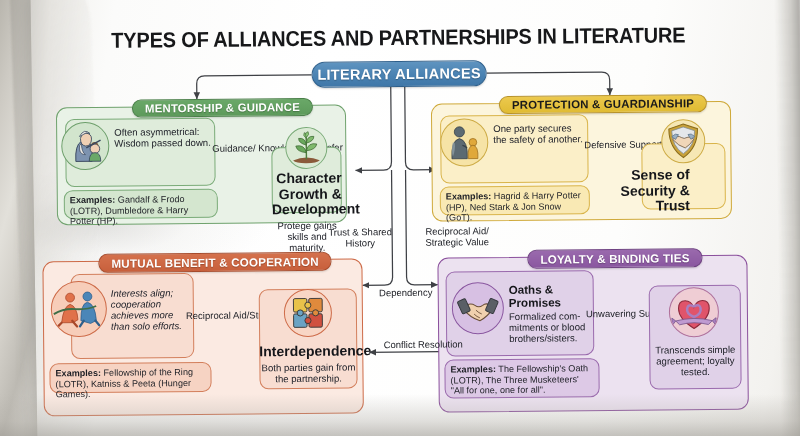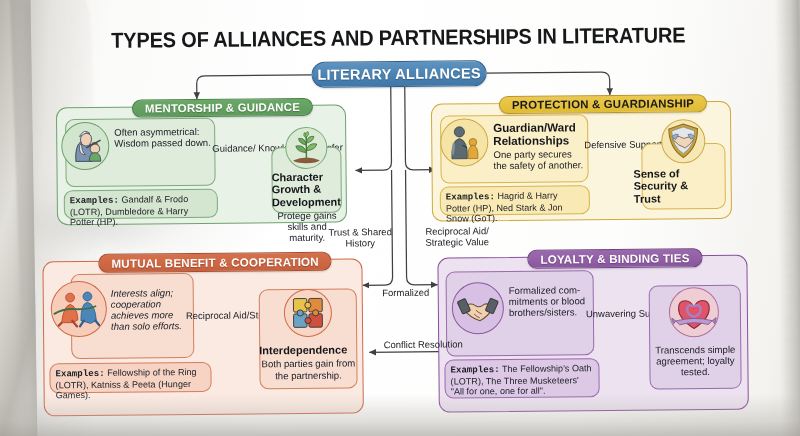--- a/index.html
+++ b/index.html
@@ -106,22 +106,22 @@
 
   .ex-green  { background:#d4e6cf; border-color:#7aab78; }
   .ex-yellow { background:#f9e9b4; border-color:#d9b44a; }
   .ex-orange { background:#f6d3c3; border-color:#d37f5c; }
   .ex-purple { background:#ddc9e6; border-color:#9a6aad; }
 
   
   .node-title { font-weight:bold; font-size:11.6px; color:#15161a; line-height:1.12; }
   .node-desc  { font-size:9.6px; color:#20222a; line-height:1.16; margin-top:2px; }
   .ex-text    { font-size:9.1px; color:#1d1f25; line-height:1.17; }
-  .ex-text b  { font-weight:bold;font-family:Liberation Mono, monospace; }
-  .center-title { font-weight:bold; font-size:11px; color:#15161a; line-height:1.12; text-align:left;}
+  .ex-text b  { font-weight:bold; }
+  .center-title { font-weight:bold; font-size:14px; color:#15161a; line-height:1.12; text-align:right;}
   .center-desc  { font-size:9.6px; color:#20222a; line-height:1.17; text-align:center; margin-top:2px;}
 
   
   .icon-circle {
     position:absolute; border-radius:50%; border-width:1.2px; border-style:solid;
     overflow:hidden; display:flex; align-items:center; justify-content:center;
   }
   .ic-green  { background:#d2e5cd; border-color:#6c9e6a; }
   .ic-green2 { background:#dbead5; border-color:#7aab78; }
   .ic-yellow { background:#f6e3a6; border-color:#cdab45; }
@@ -241,21 +241,20 @@
       <circle cx="24" cy="24" r="23" fill="#f6e3a6"></circle>
       <circle cx="19" cy="13" r="5.3" fill="#5c6a72" stroke="#343f47" stroke-width="0.8"></circle>
       <path d="M11 41 q-1 -19 8 -21 q9 2 8 21 z" fill="#5c6a72" stroke="#343f47" stroke-width="0.8"></path>
       <path d="M12 24 q-2 9 0 15 q3 -8 2 -15z" fill="#8fa0a8" opacity="0.75"></path>
       <circle cx="33" cy="24" r="4" fill="#e0a83a" stroke="#9e6f1e" stroke-width="0.8"></circle>
       <path d="M28 41 q-1 -13 5 -14 q6 1 5 14 z" fill="#e0a83a" stroke="#9e6f1e" stroke-width="0.8"></path>
       <path d="M27 30 q-3 -3 -5 -3" stroke="#343f47" stroke-width="1.3" fill="none"></path>
     </svg>
   </div>
   <div style="position:absolute; left:494px; top:122px; width:92px;">
-    <div class="node-title">Guardian/Ward Relationships</div>
     <div class="node-desc">One party secures the safety of another.</div>
   </div>
 
   <div class="card ex-yellow" style="left:440px; top:187px; width:150px; height:29px;">
     <div class="ex-text" style="padding:4px 5px;">
       <b>Examples:</b>
       <span>Hagrid &amp; Harry Potter (HP), Ned Stark &amp; Jon Snow (GoT).</span>
     </div>
   </div>
 
@@ -265,21 +264,21 @@
   <div class="icon-circle ic-yellow2" style="left:662px; top:122px; width:44px; height:44px;">
     <svg width="44" height="44" viewBox="0 0 44 44">
       <circle cx="22" cy="22" r="21.4" fill="#f6e7b4"></circle>
       <path d="M22 4 L37 9 Q37 29 22 39 Q7 29 7 9 Z" fill="#c9a23a" stroke="#8a6c1c" stroke-width="1.1"></path>
       <path d="M22 7 L34 11 Q34 27 22 35 Q10 27 10 11 Z" fill="#e4e7ea" stroke="#7e8b95" stroke-width="0.8"></path>
       <path d="M11 20 q5 -5 9 -2 q3 2 6 0 q3 -2 7 2 q-4 6 -9 9 q-7 -2 -13 -9z" fill="#f0d6b8" stroke="#6f5a42" stroke-width="0.85"></path>
       <path d="M10 17 q4 -4 7 -2 l-3 5 z" fill="#9bb0c4" stroke="#5d7489" stroke-width="0.8"></path>
       <path d="M34 17 q-4 -4 -7 -2 l3 5 z" fill="#9bb0c4" stroke="#5d7489" stroke-width="0.8"></path>
     </svg>
   </div>
-  <div style="position:absolute; left:634px; top:170px; width:84px;">
+  <div style="position:absolute; left:606px; top:170px; width:84px;">
     <div class="center-title">Sense of Security &amp; Trust</div>
   </div>
 
   <div class="panel" id="panel-mutual"></div>
   <div class="pill" id="pill-mutual">MUTUAL BENEFIT &amp; COOPERATION</div>
 
   <div class="card card-orange" style="left:70px; top:271px; width:123px; height:85px;"></div>
   <div class="icon-circle ic-orange" style="left:50px; top:278px; width:56px; height:56px;">
     <svg width="56" height="56" viewBox="0 0 56 56">
       <circle cx="28" cy="28" r="27.4" fill="#f7cdb9"></circle>
@@ -331,20 +330,21 @@
   <div class="icon-circle ic-purple" style="left:451px; top:283px; width:52px; height:52px;">
     <svg width="52" height="52" viewBox="0 0 52 52">
       <circle cx="26" cy="26" r="25.4" fill="#d7c0e3"></circle>
       <path d="M10 26 q7 -7 13 -3 q4 3 8 0 q5 -4 11 3 q-6 9 -14 13 q-10 -3 -18 -13z" fill="#f0d0ae" stroke="#6a4f38" stroke-width="1.1"></path>
       <path d="M24 28 q3 3 6 4 M22 32 q3 3 6 4" stroke="#6a4f38" stroke-width="0.9" fill="none"></path>
       <rect x="7" y="17" width="9" height="14" rx="1.5" transform="rotate(-24 11 24)" fill="#5a5f66" stroke="#33373c" stroke-width="1"></rect>
       <rect x="36" y="17" width="9" height="14" rx="1.5" transform="rotate(24 41 24)" fill="#5a5f66" stroke="#33373c" stroke-width="1"></rect>
     </svg>
   </div>
   <div style="position:absolute; left:508px; top:284px; width:80px;">
+    <div class="node-title">Oaths &amp; Promises</div>
     <div class="node-desc">Formalized com-mitments or blood brothers/sisters.</div>
   </div>
 
   <div class="card ex-purple" style="left:443px; top:360px; width:155px; height:39px;">
     <div class="ex-text" style="padding:4px 5px;">
       <b>Examples:</b>
       <span>The Fellowship's Oath (LOTR), The Three Musketeers' "All for one, one for all".</span>
     </div>
   </div>
 
@@ -359,18 +359,18 @@
       <path d="M6 34 q19 -5 38 0 l-4 4 q-15 -4 -30 0 z" fill="#bf9ad1" stroke="#7b5a90" stroke-width="0.9"></path>
       <path d="M6 34 l-4 -3 l0 8 z M44 34 l4 -3 l0 8 z" fill="#a97fc0" stroke="#7b5a90" stroke-width="0.9"></path>
     </svg>
   </div>
   <div style="position:absolute; left:648px; top:345px; width:92px;">
     <div class="center-desc">Transcends simple agreement; loyalty tested.</div>
   </div>
 
   <div class="conn-label" style="left:318px; top:226px; width:84px; white-space:normal;">Trust &amp; Shared History</div>
   <div class="conn-label" style="left:411px; top:226px; width:92px; white-space:normal;">Reciprocal Aid/ Strategic Value</div>
-  <div class="conn-label" style="left:370px; top:287px; width:70px;">Formalized</div>
+  <div class="conn-label" style="left:370px; top:287px; width:70px;">Dependency</div>
   <div class="conn-label" style="left:378px; top:339px; width:88px; white-space:normal;">Conflict Resolution</div>
 
 </div>
 
 <div id="page-bottom-shade"></div>
 
 </body></html>

